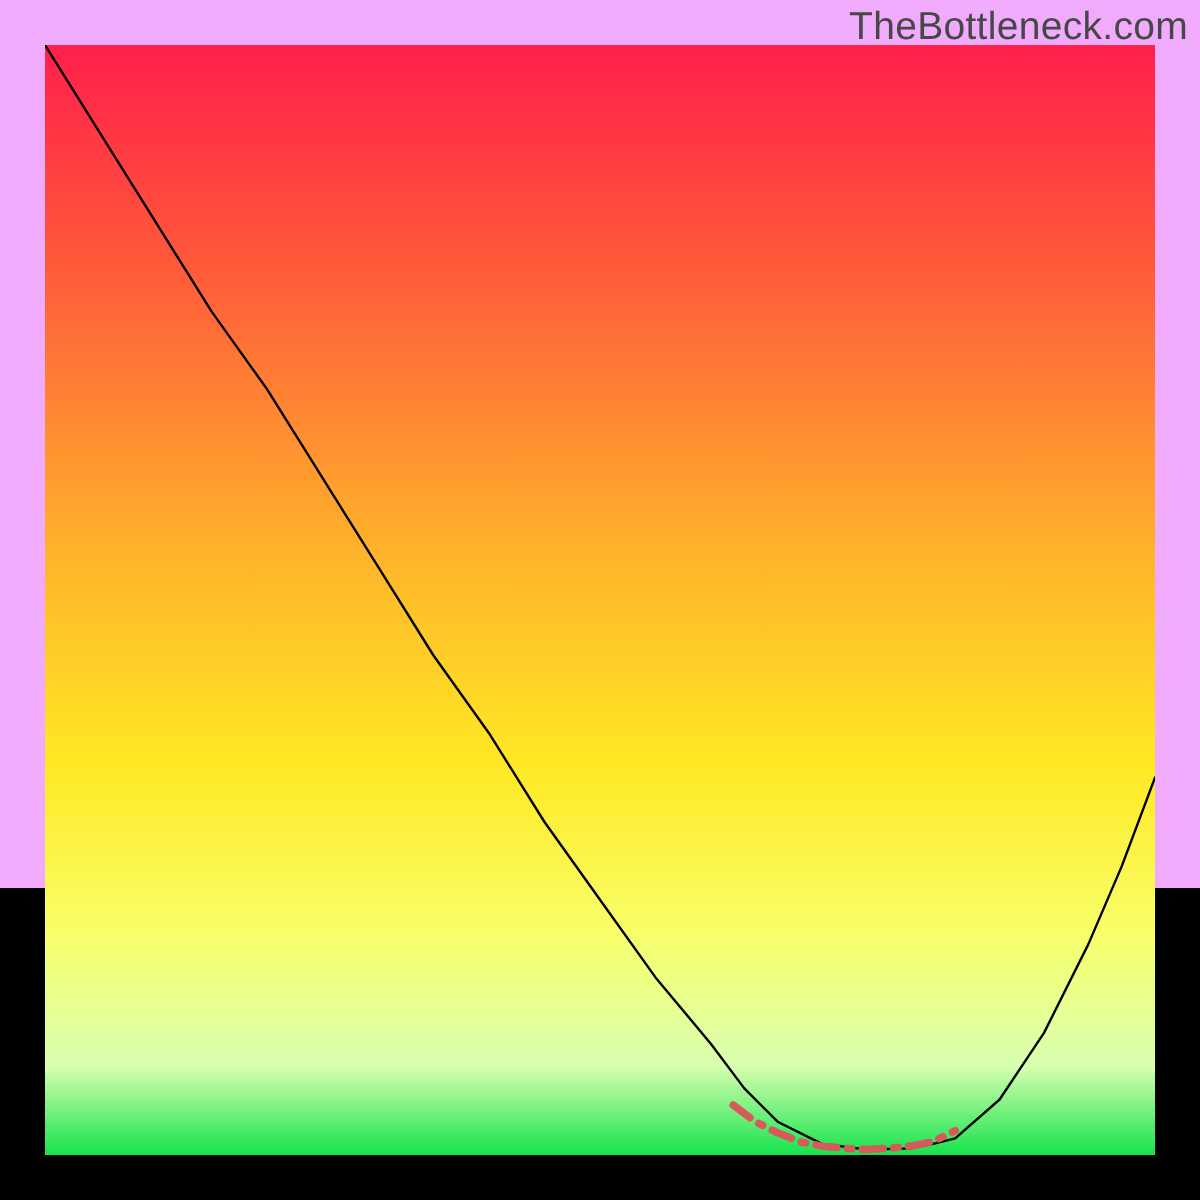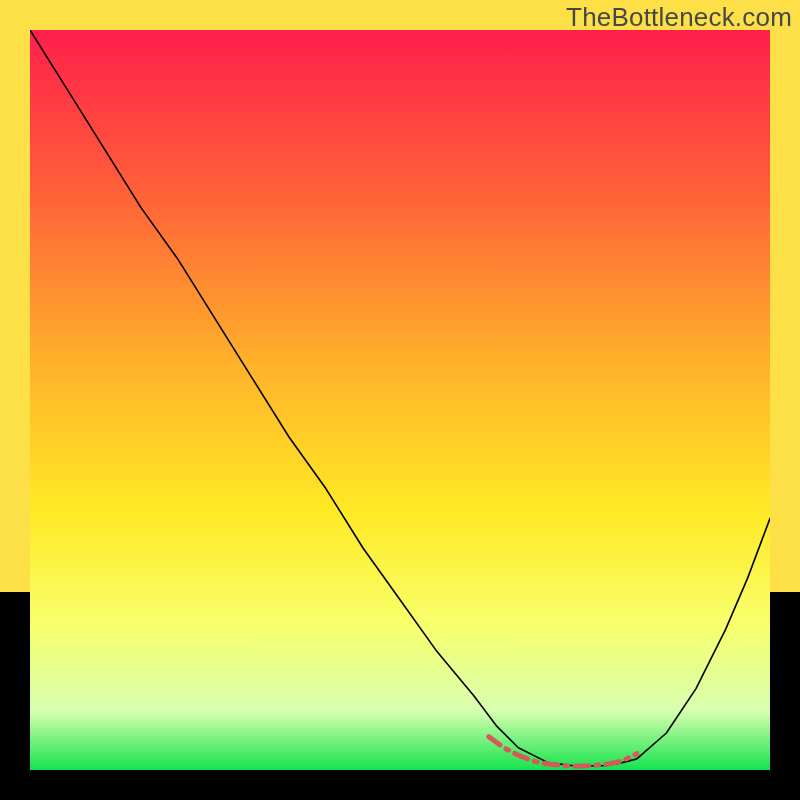--- a/index.html
+++ b/index.html
@@ -8,21 +8,21 @@
     width: 800px;
     height: 800px;
     overflow: hidden;
     background: #000;
     font-family: Arial, Helvetica, sans-serif;
   }
   .frame {
     position: absolute;
     left: 0; top: 0;
     width: 800px; height: 592px;
-    background: #fde047;
+    background: #f0abfc;
   }
   .watermark {
     position: absolute;
     top: 2px;
     right: 8px;
     color: #474747;
     font-size: 26px;
     font-weight: 500;
     letter-spacing: 0.2px;
     z-index: 10;

